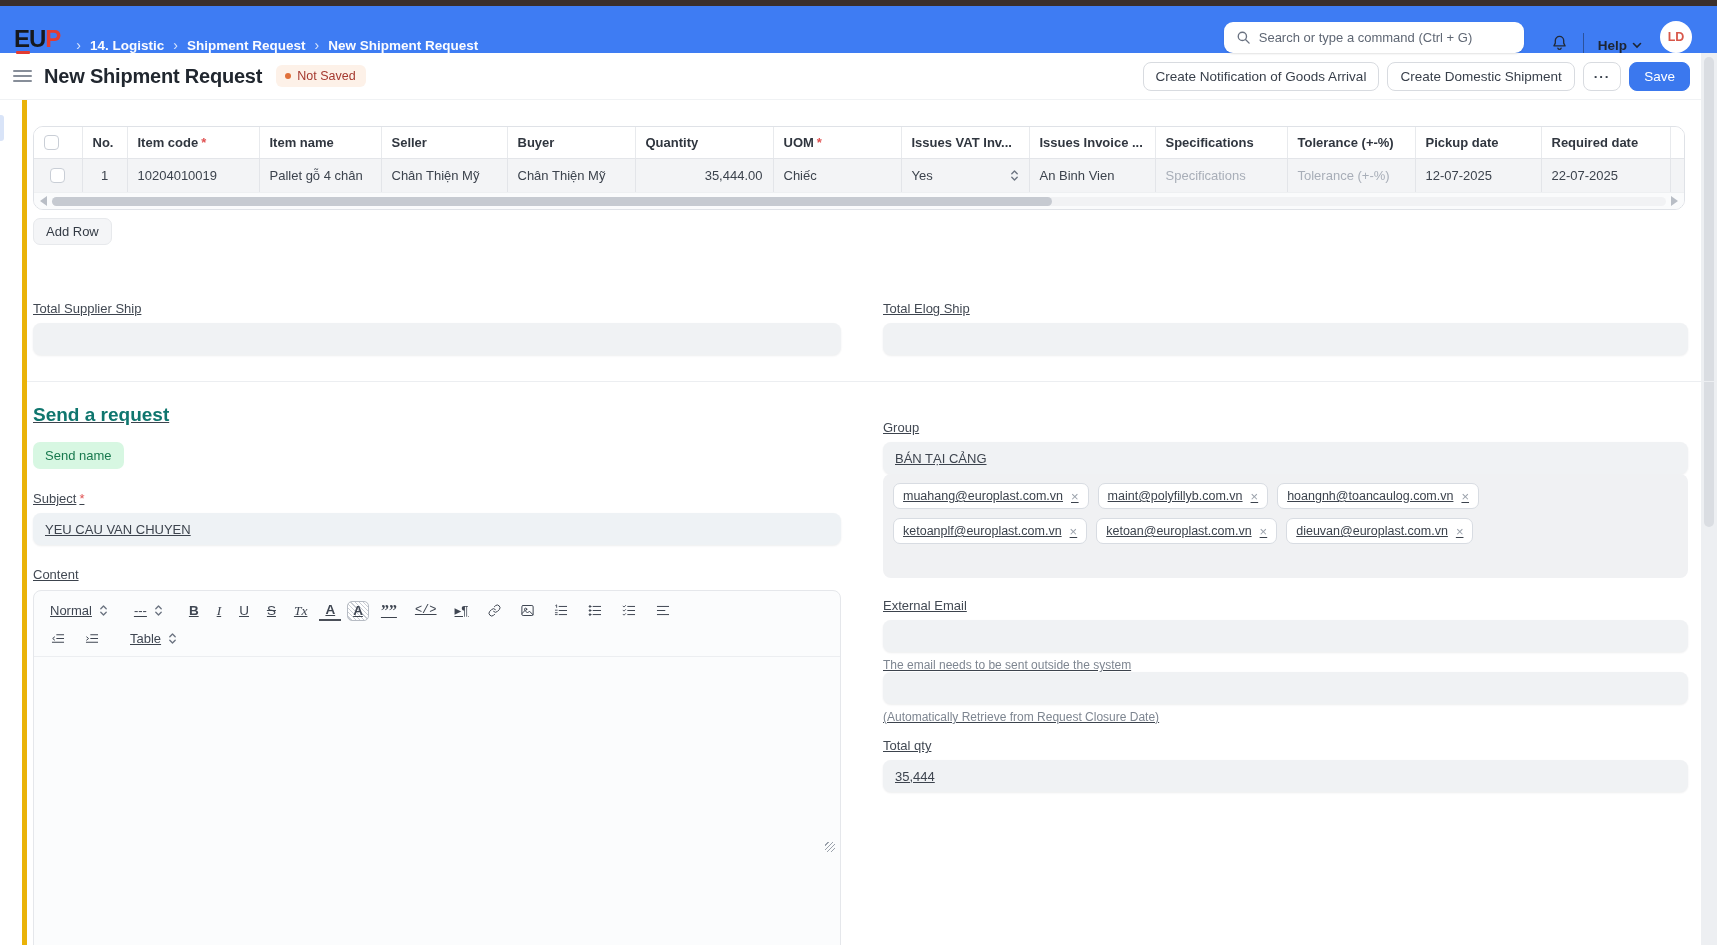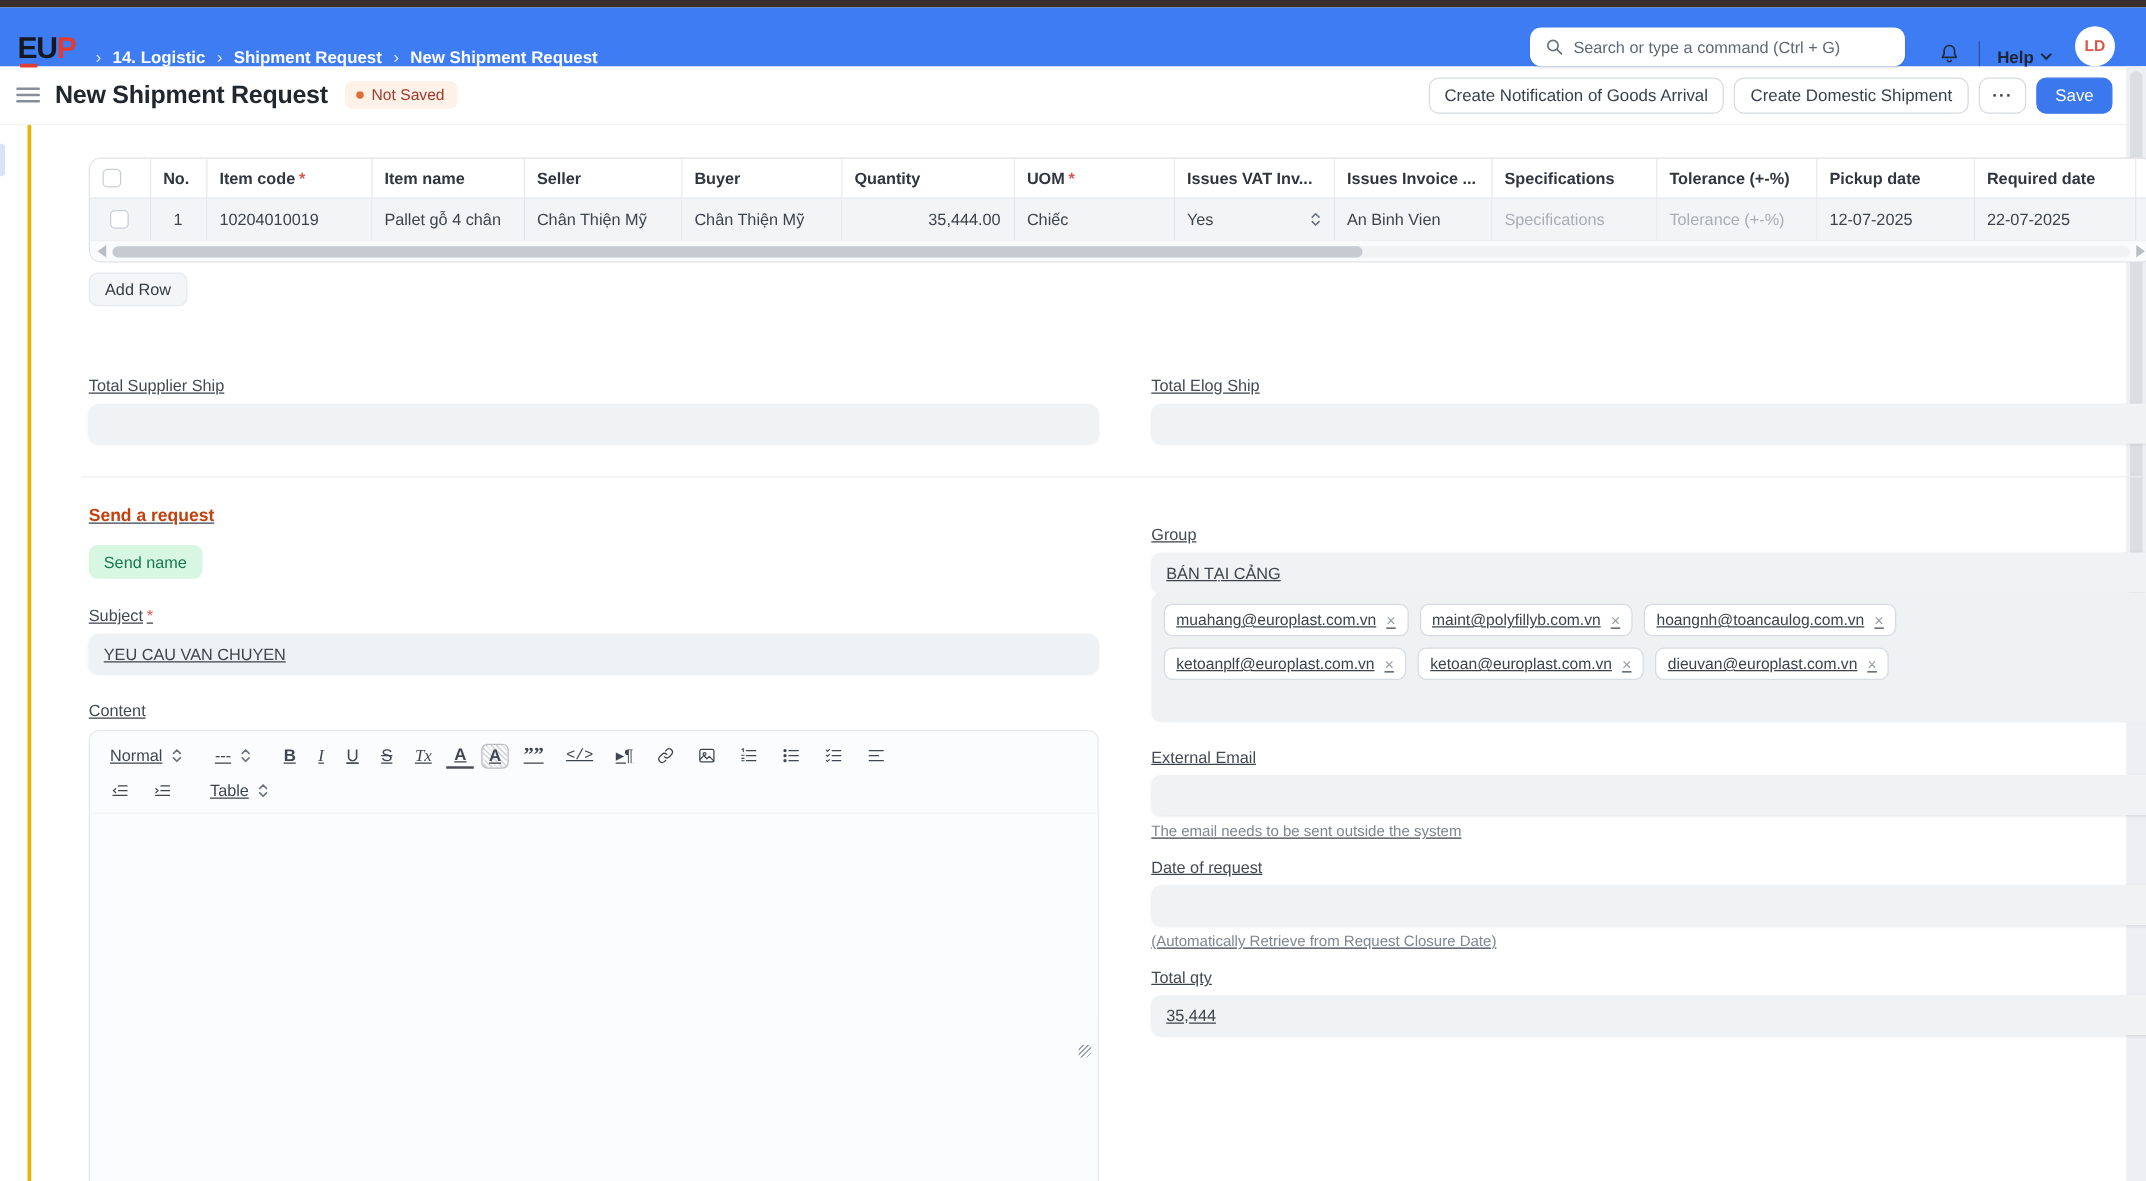--- a/index.html
+++ b/index.html
@@ -37,21 +37,21 @@
   .header-actions { margin-left:auto; display:flex; align-items:center; gap:8px; }
   .btn { font-family:inherit; font-size:13.5px; border-radius:8px; cursor:pointer; white-space:nowrap; }
   .btn-secondary { background:#fff; border:1px solid #d8dbe0; color:#383f4a; padding:6px 12px; }
   .btn-more { background:#fff; border:1px solid #d8dbe0; color:#383f4a; padding:6px 10px; font-weight:700; letter-spacing:1px; }
   .btn-save { background:#3b78ee; border:1px solid #3b78ee; color:#fff; padding:6px 14px; font-weight:500; }
 
   .left-scroll-hint { position:absolute; left:0; top:115px; width:4px; height:26px; background:#d9e4f8; border-radius:0 3px 3px 0; }
   .win-scrollbar { position:absolute; right:0; top:53px; width:16px; height:892px; background:#edeff2; }
   .win-scrollbar .thumb { position:absolute; left:3px; top:4px; width:10px; height:470px; background:#dadde2; border-radius:5px; }
 
-  .page-body { margin-left:22px; border-left:3px solid #eab308; padding-top:26px; position:relative; height:845px;padding-left:40px; }
+  .page-body { margin-left:22px; border-left:5px solid #eab308; padding-top:26px; position:relative; height:845px; }
 
   
   .grid-wrap { margin-left:6px; width:1652px; border:1px solid #dfe2e7; border-radius:10px; overflow:hidden; background:#fff; }
   table.items { border-collapse:collapse; table-layout:fixed; width:1650px; font-size:13px; }
   table.items th { font-weight:700; color:#30363f; text-align:left; height:31px; padding:0 10px;
     border-bottom:1px solid #e3e5e9; border-right:1px solid #e8eaed; background:#fff; white-space:nowrap; overflow:hidden; }
   table.items td { height:34px; padding:0 10px; border-right:1px solid #e3e5e9; background:#f3f4f6; white-space:nowrap; overflow:hidden; }
   table.items th:last-child, table.items td:last-child { border-right:none; }
   td.cell-white { background:#fff; }
   td.num, th.num { text-align:right; }
@@ -70,21 +70,21 @@
     padding:5px 12px; font-size:13px; color:#343b45; cursor:pointer; font-family:inherit; }
 
   
   .totals-grid, .form-grid { display:grid; grid-template-columns:808px 805px; column-gap:42px; margin-left:6px;text-decoration:underline; }
   .totals-grid { margin-top:56px; }
   .field-label { font-size:13px; color:#424953; margin-bottom:7px; font-weight:400; }
   .input { height:32px; background:#f0f2f4; border-radius:8px; box-shadow:0 1px 2px rgba(25,39,52,.08);
     display:flex; align-items:center; padding:0 12px; font-size:13px; color:#3d444e; cursor:text; }
   .section-divider { height:1px; background:#eceef1; margin-top:26px; }
   .form-grid { margin-top:22px; }
-  .section-heading { font-size:14px; font-weight:700; color:#c2410c; }
+  .section-heading { font-size:19px; font-weight:700; color:#0f766e; }
   .send-email-btn { margin-top:16px; background:#d7f7e2; border:none; border-radius:7px; color:#18794e;
     font-size:13px; padding:6px 12px; cursor:pointer; font-family:inherit; display:inline-block; }
   .mt22 { margin-top:22px; } .mt20 { margin-top:20px; } .mt14 { margin-top:14px; }
   .helper { font-size:12px; color:#7e8691; margin-top:6px; }
 
   
   .chips-box { background:#f0f1f3; border-radius:8px; min-height:104px; padding:9px 10px; display:flex; flex-wrap:wrap; gap:9px; align-content:flex-start; }
   .chip { background:#fff; border:1px solid #d8dce2; border-radius:7px; padding:5px 9px; font-size:12.5px;
     color:#3c434d; display:flex; align-items:center; gap:8px; }
   .chip .x { color:#99a0aa; font-size:13px; cursor:pointer; line-height:1; }
@@ -409,21 +409,20 @@
           <span class="chip">
             <span>dieuvan@europlast.com.vn</span>
             <span class="x">×</span>
           </span>
         </div>
 
       <div class="field-label mt20">External Email</div>
       <div class="input"></div>
       <div class="helper">The email needs to be sent outside the system</div>
 
-      <div class="field-label mt14">Date of request</div>
       <div class="input"></div>
       <div class="helper">(Automatically Retrieve from Request Closure Date)</div>
 
       <div class="field-label mt14">Total qty</div>
       <div class="input">
           <span>35,444</span>
         </div>
     </div>
   </div>
 </div>

